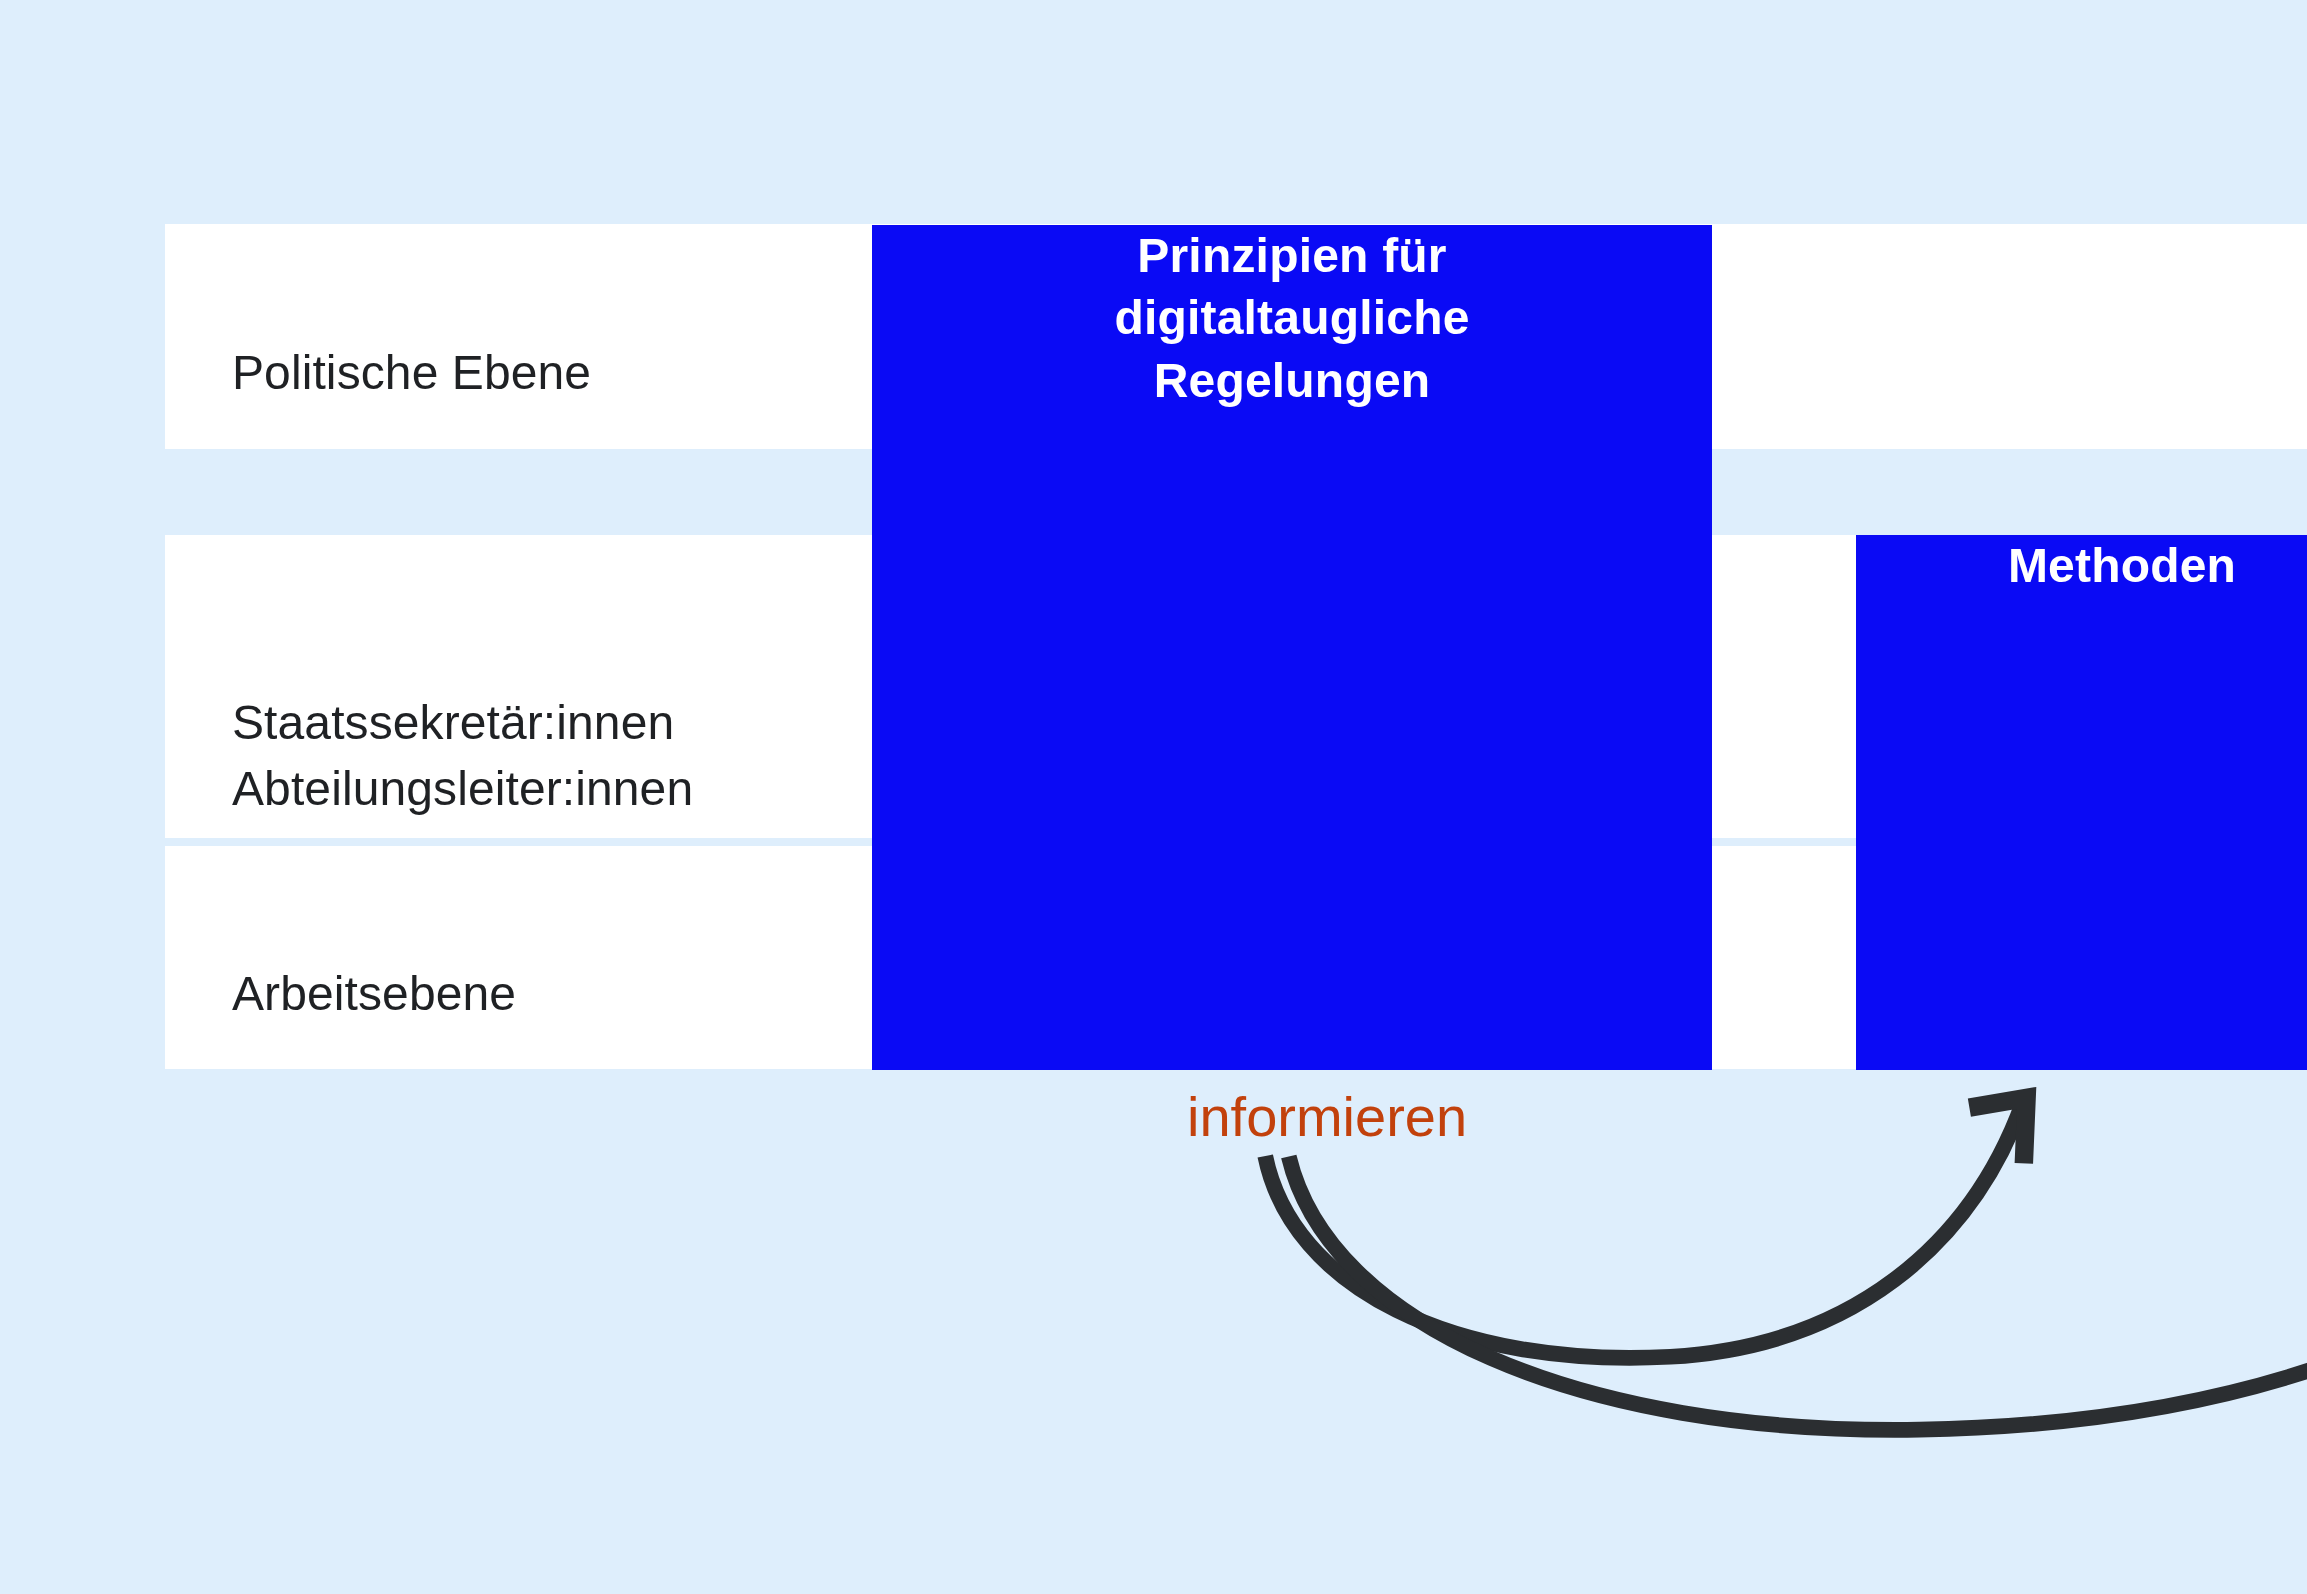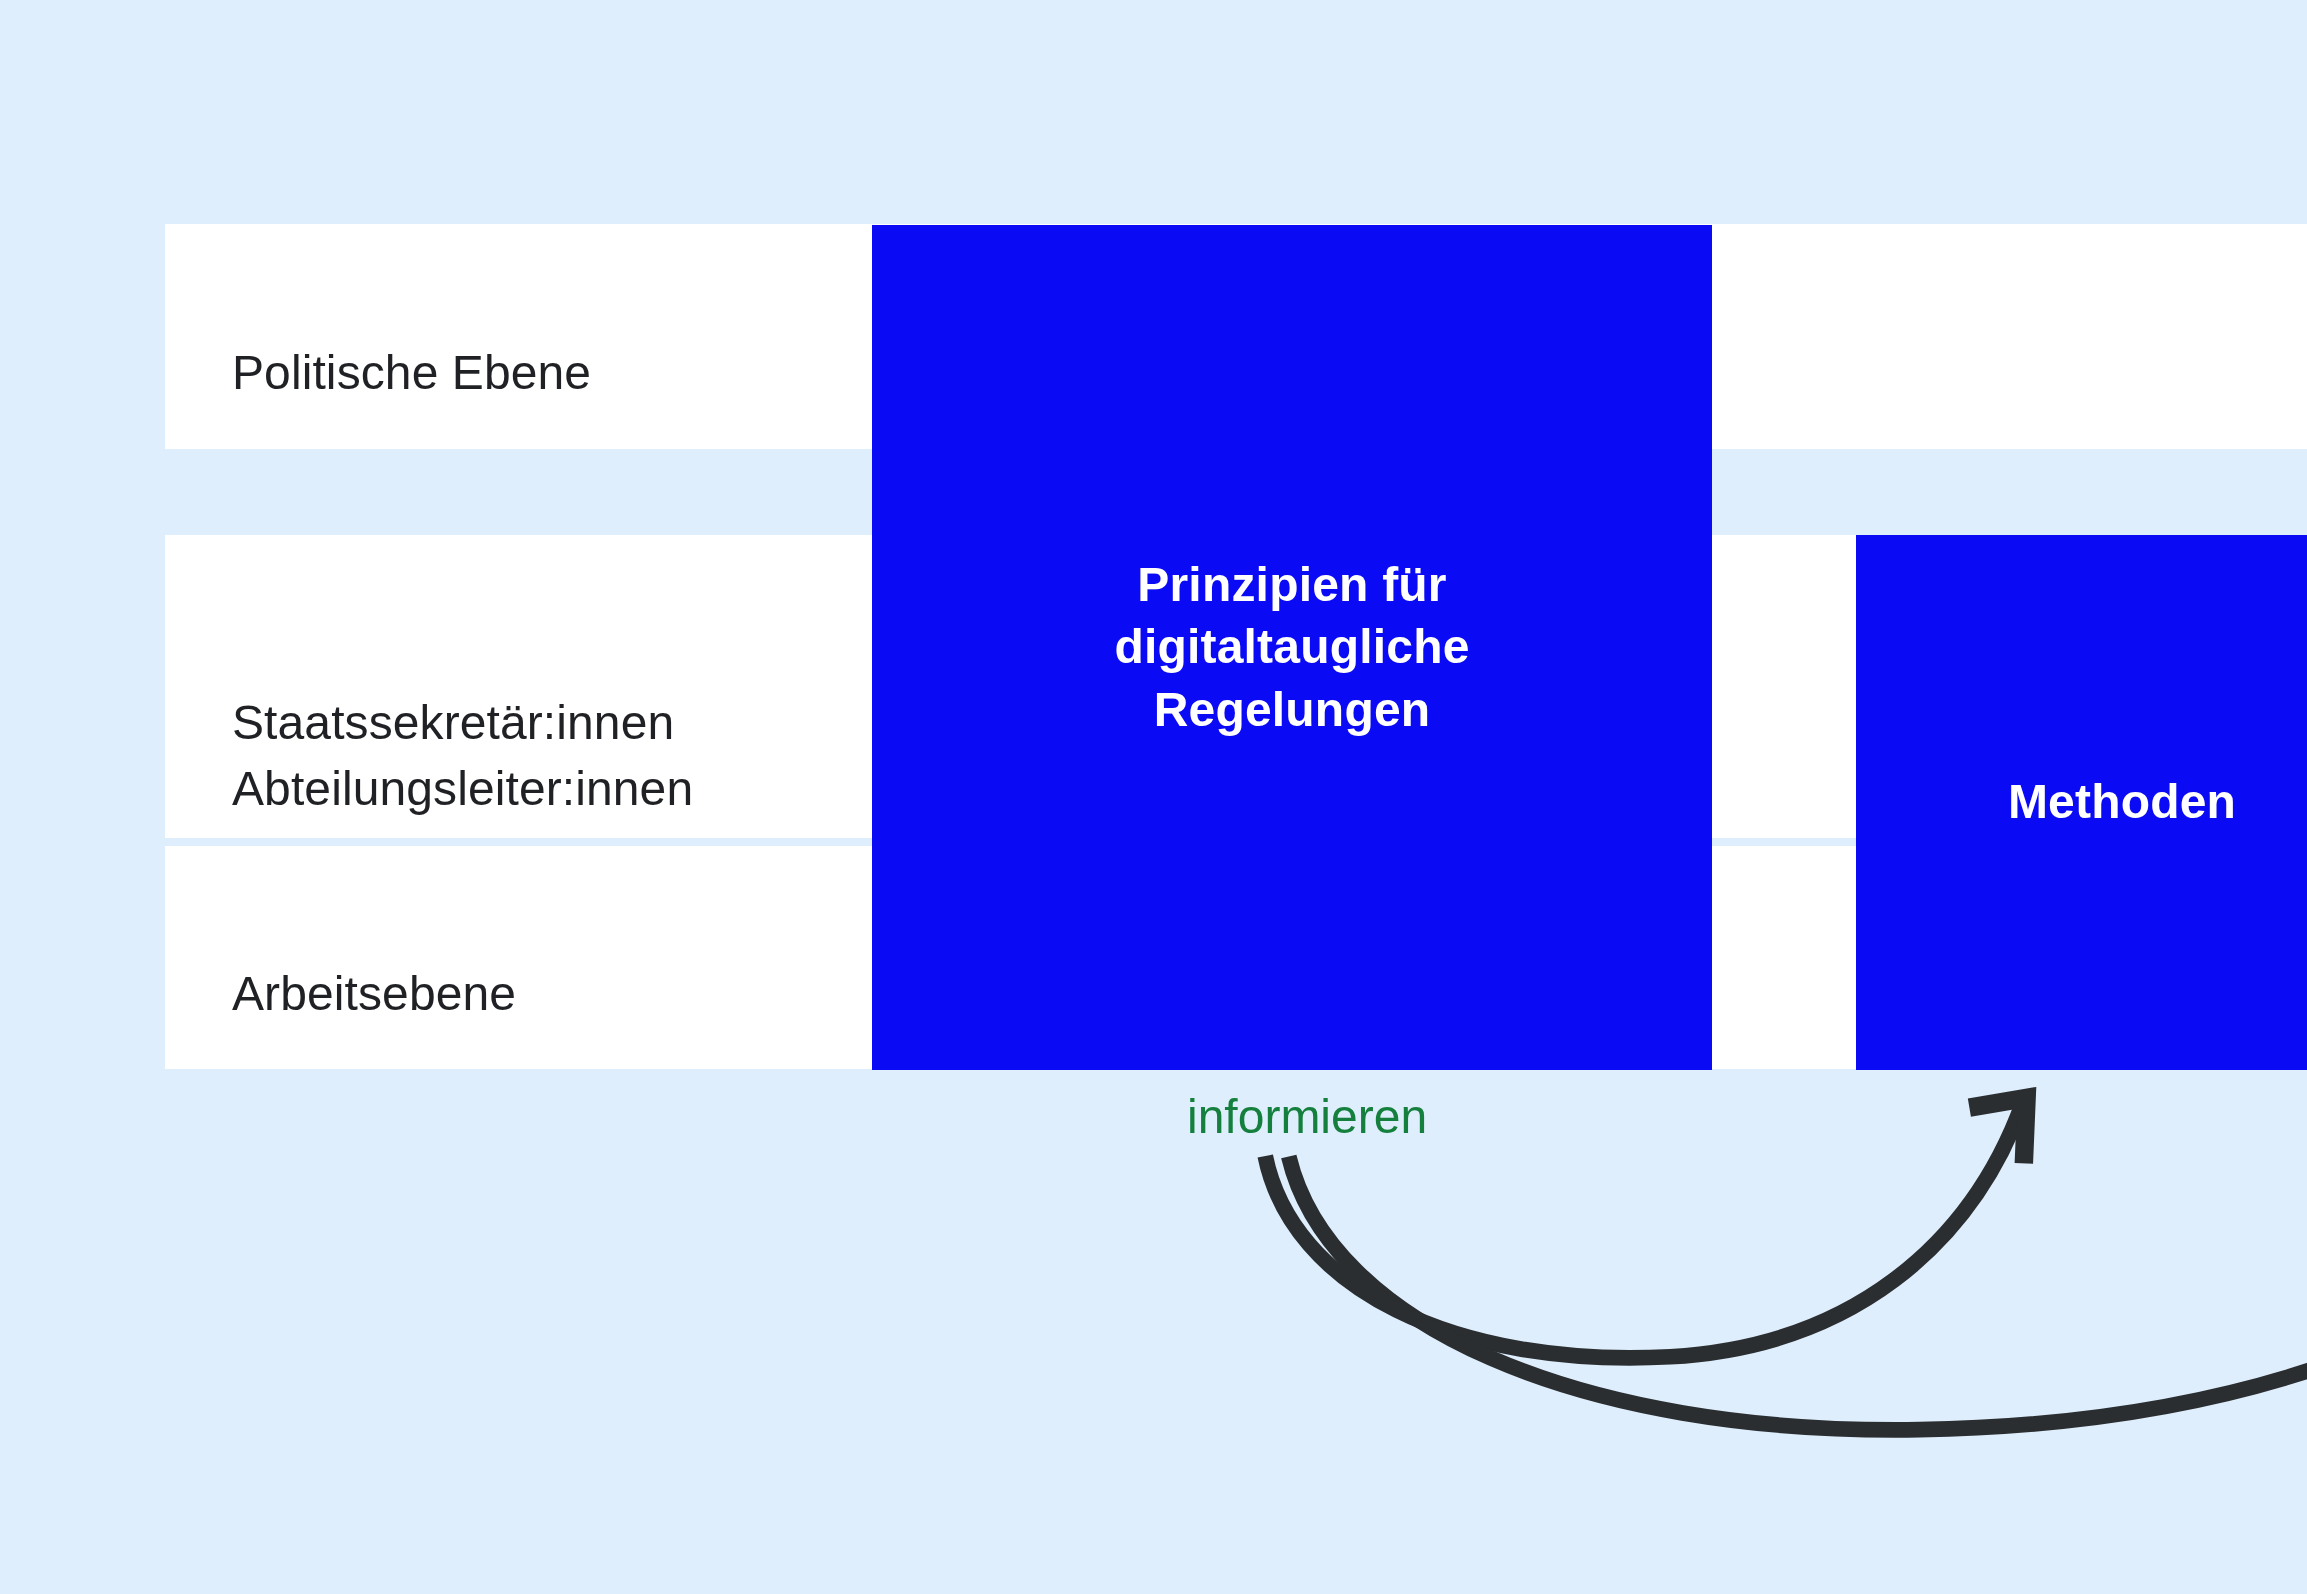--- a/index.html
+++ b/index.html
@@ -39,21 +39,20 @@
   #label-1{top:304px;}
   #label-2{top:654px;}
   #label-3{top:925px;}
 
   
   .block{
     position:absolute;
     background:#0a0af5;
     color:#ffffff;
     display:flex;
-    align-items:center;
     justify-content:center;
     text-align:center;
     font-weight:700;
     box-sizing:border-box;
   }
   .block .block-text{
     display:block;
     white-space:pre-line;
     line-height:1.30;
     letter-spacing:0.2px;
@@ -64,22 +63,22 @@
   }
   #block-methods{
     left:1856px;top:535px;width:532px;height:535px;
     font-size:48px;
   }
 
   
   #caption-informieren{
     position:absolute;
     left:1187px;top:1089px;
-    color:#15803d;
-    font-size:48px;
+    color:#c2410c;
+    font-size:56px;
     line-height:55px;
     font-weight:400;
     white-space:nowrap;
   }
 
   
   #arrows{
     position:absolute;left:0;top:0;
     width:3230px;height:1595px;
     pointer-events:none;

